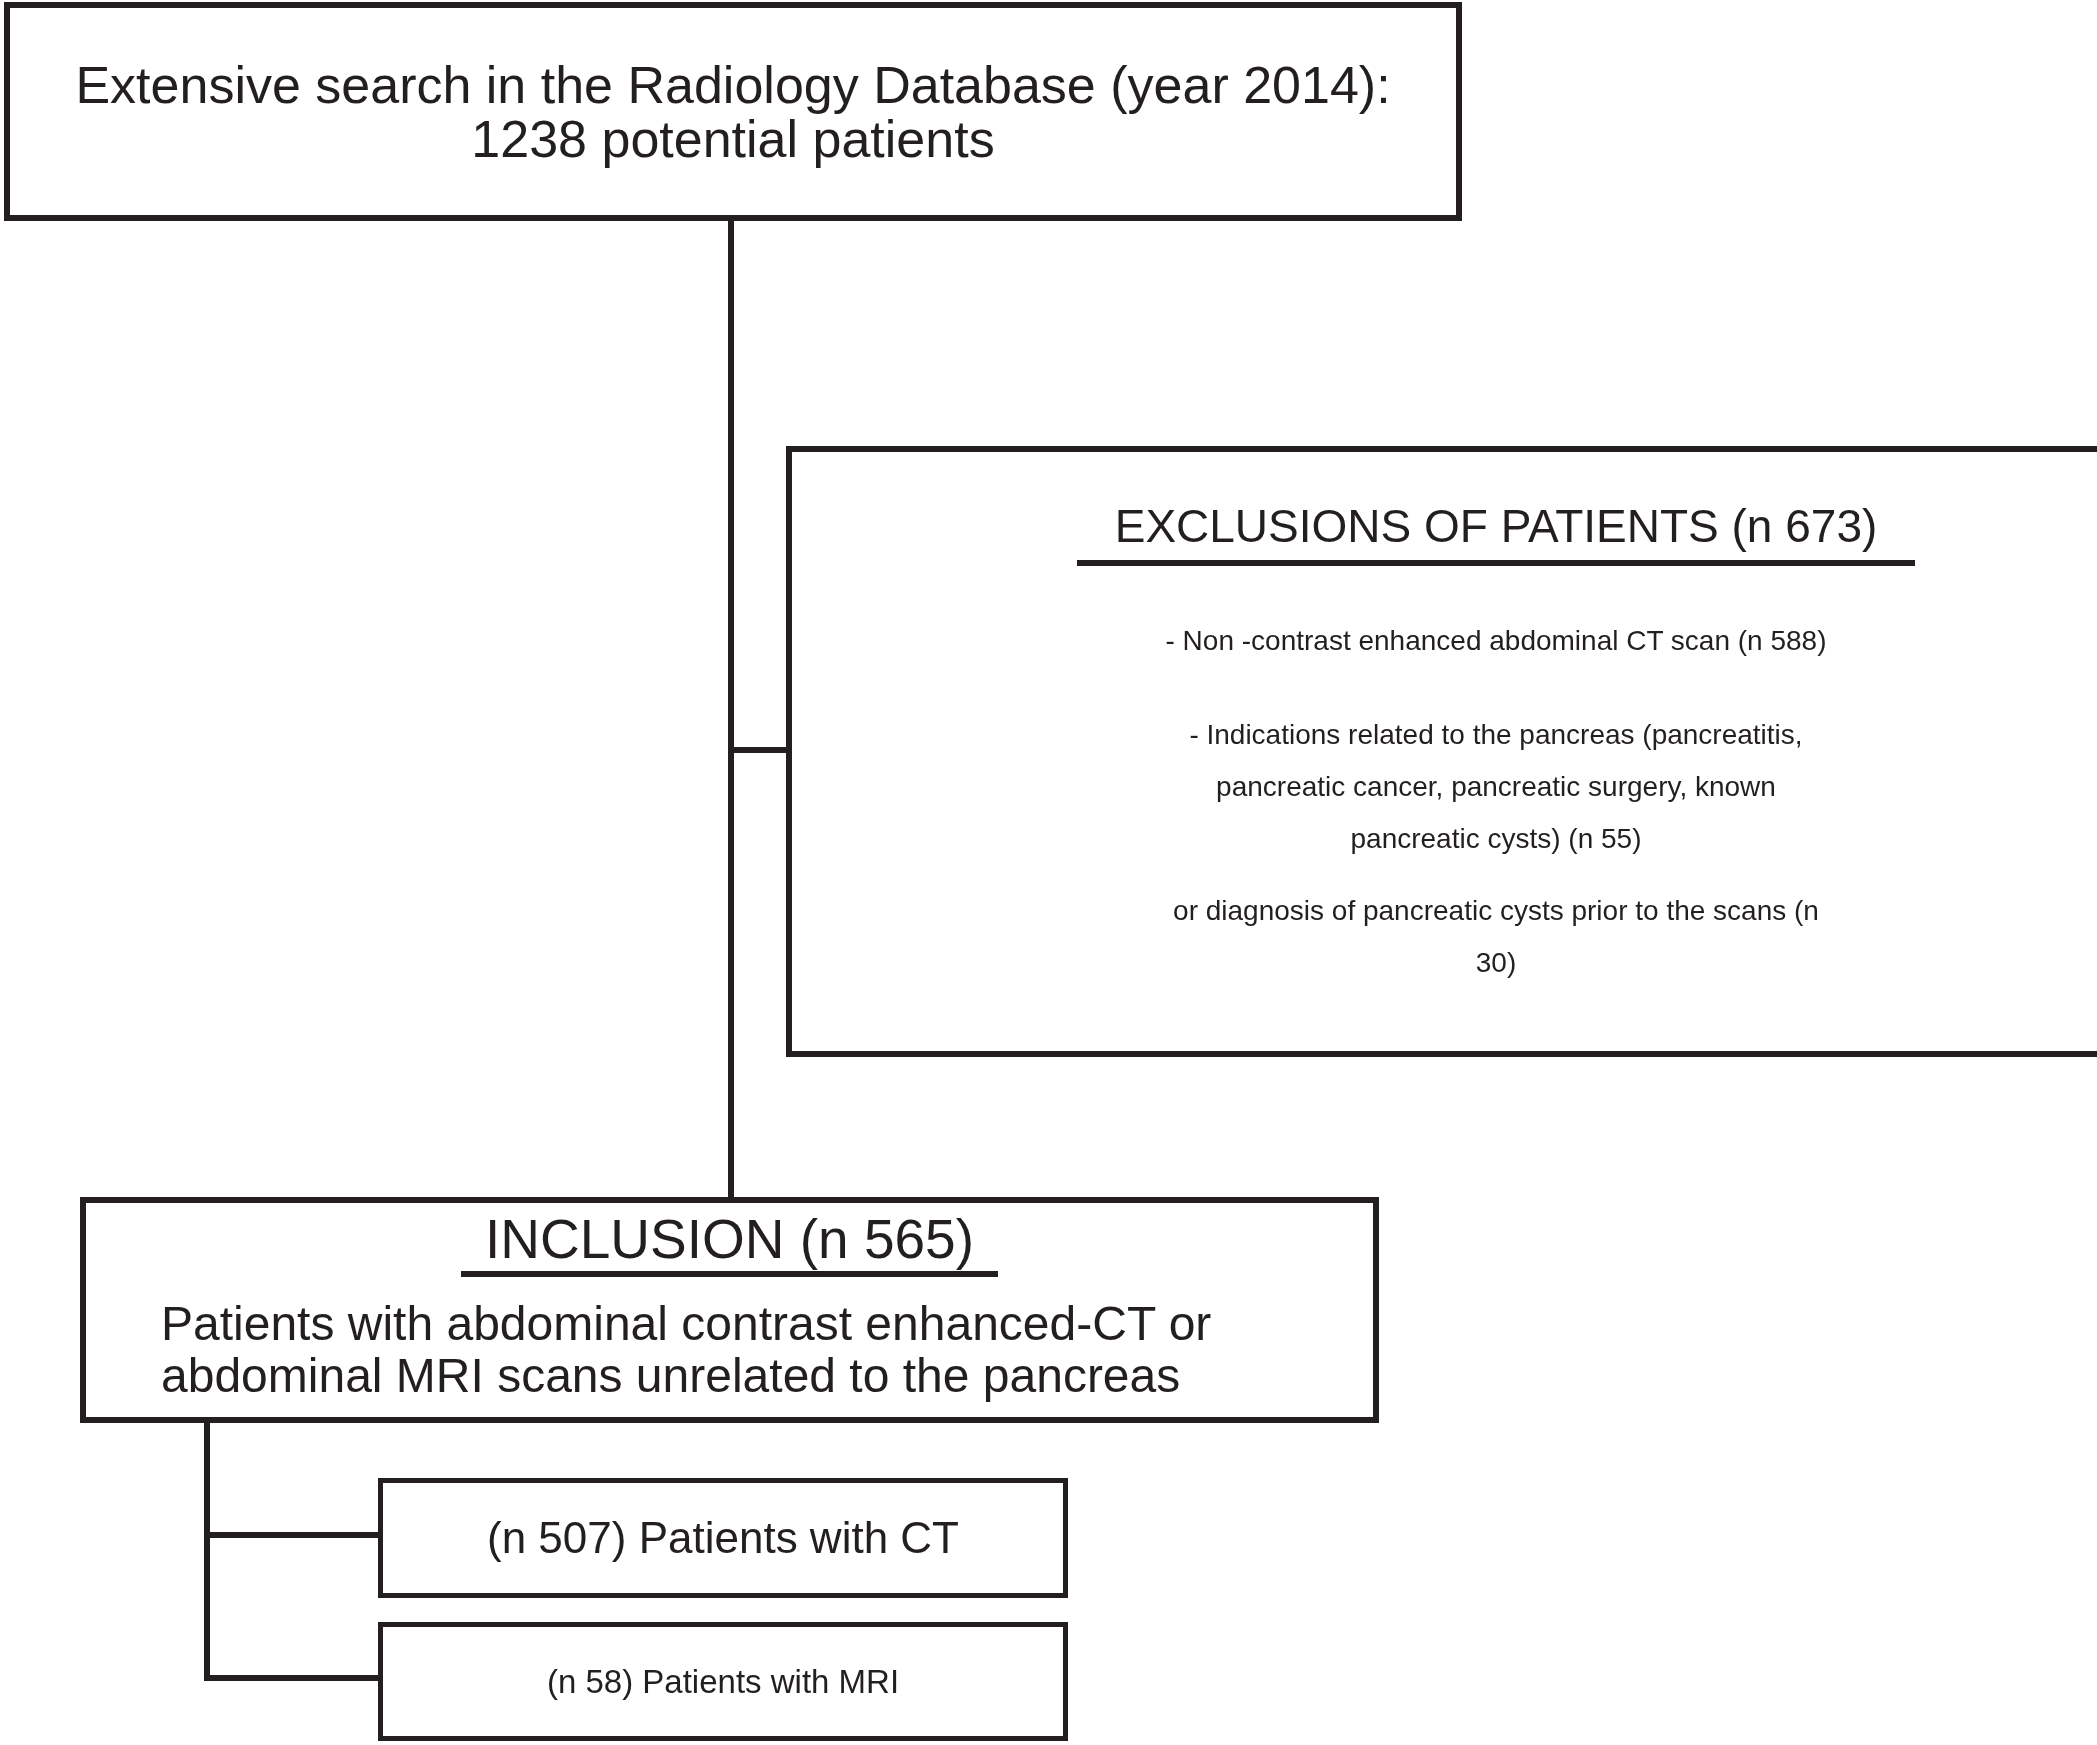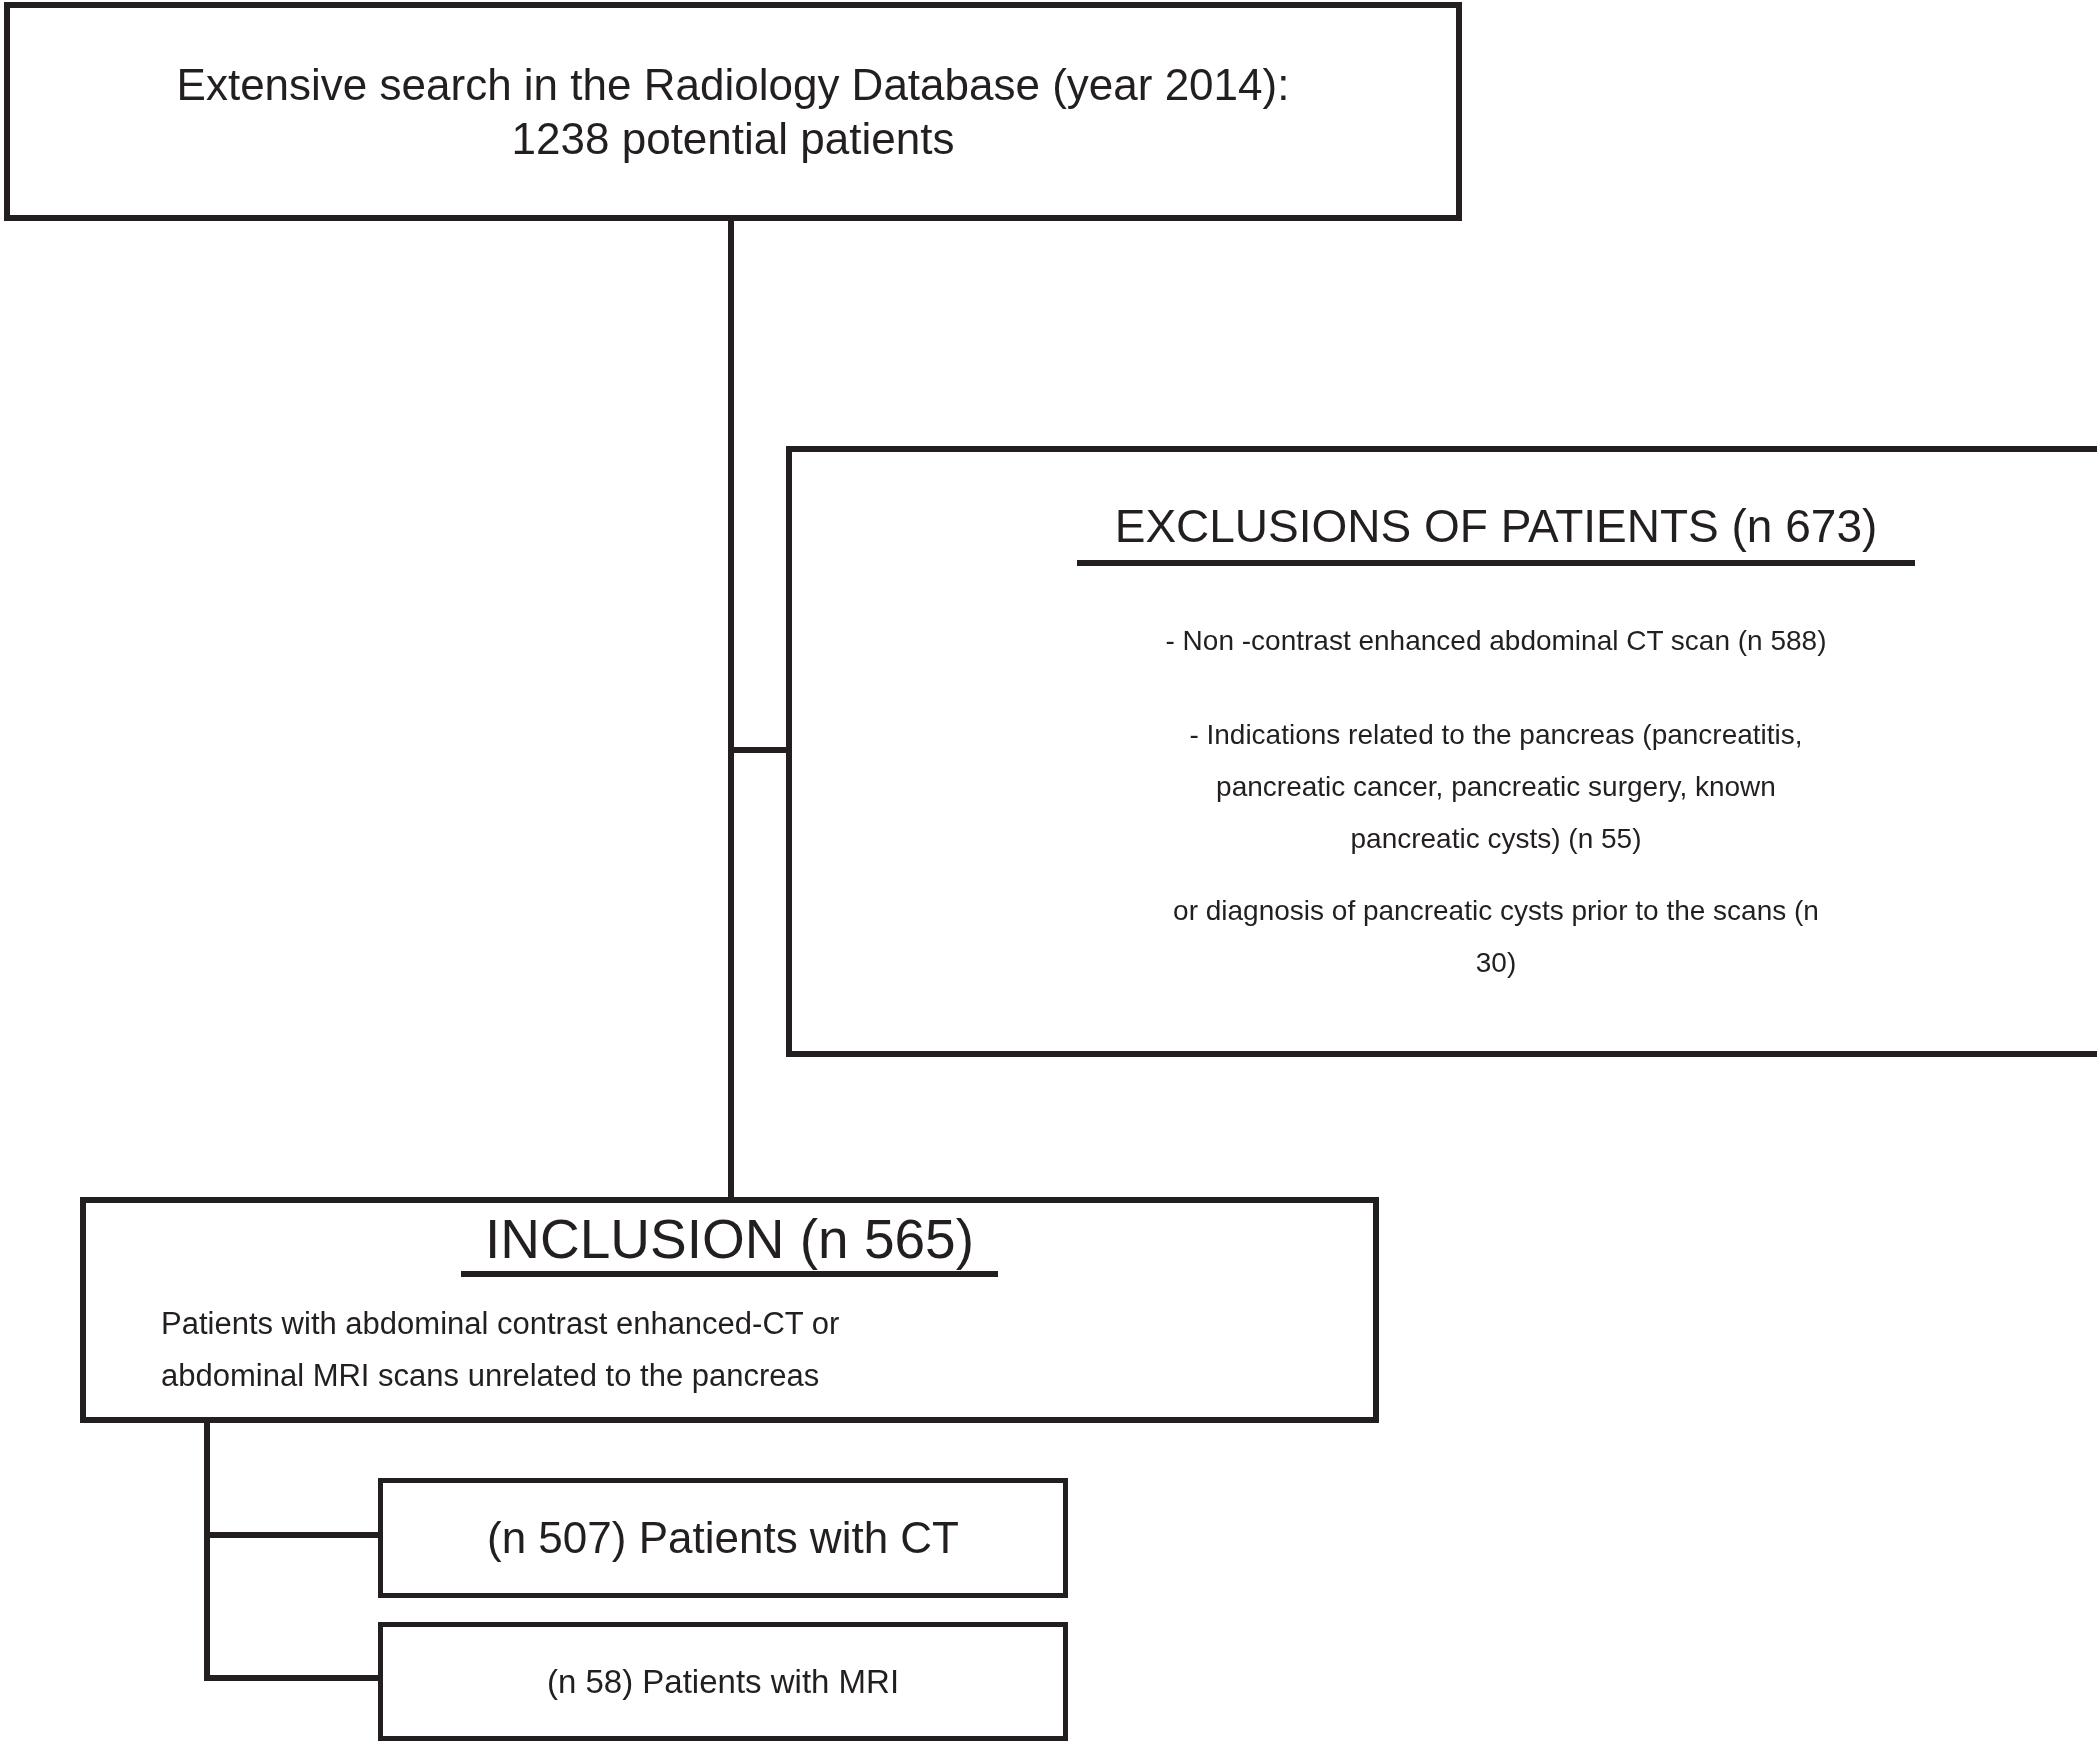--- a/index.html
+++ b/index.html
@@ -28,21 +28,21 @@
   .center-flex {
     display: flex;
     flex-direction: column;
     align-items: center;
     justify-content: center;
     text-align: center;
   }
   
   #box-source {
     left: 4px; top: 2.4px; width: 1458px; height: 219px;
-    font-size: 44px; line-height: 54px;
+    font-size: 52px; line-height: 54px;
   }
   
   #conn-main-v   { left: 728px; top: 219px; width: 6.3px;  height: 979px; }
   #conn-excl-h   { left: 732px; top: 747px; width: 59px; height: 6.3px; }
   #conn-low-v    { left: 204px; top: 1421px; width: 6.3px; height: 260px; }
   #conn-ct-h     { left: 204px; top: 1532px; width: 177px; height: 6.3px; }
   #conn-mri-h    { left: 204px; top: 1675px; width: 177px; height: 6.3px; }
   
   #box-excl {
     left: 786px; top: 446px; width: 1420px; height: 611px;
@@ -67,21 +67,21 @@
   }
   #box-incl .title {
     margin-top: 8px;
     text-align: center;
     font-size: 55px; line-height: 57px;
   }
   #box-incl .underline-span { padding: 0 24px 3.2px 24px; }
   #incl-body {
     margin-top: 20.6px;
     padding-left: 75px;
-    font-size: 31px; line-height: 52px;
+    font-size: 48px; line-height: 52px;
     text-align: left;
   }
   
   #box-ct  { left: 378px; top: 1478px; width: 690px; height: 120px; font-size: 44px; border-width: 5.5px; }
   #box-mri { left: 378px; top: 1622px; width: 690px; height: 119px; font-size: 33px; border-width: 5.5px; }
 </style>
 </head>
 <body>
 
 <div id="canvas">

